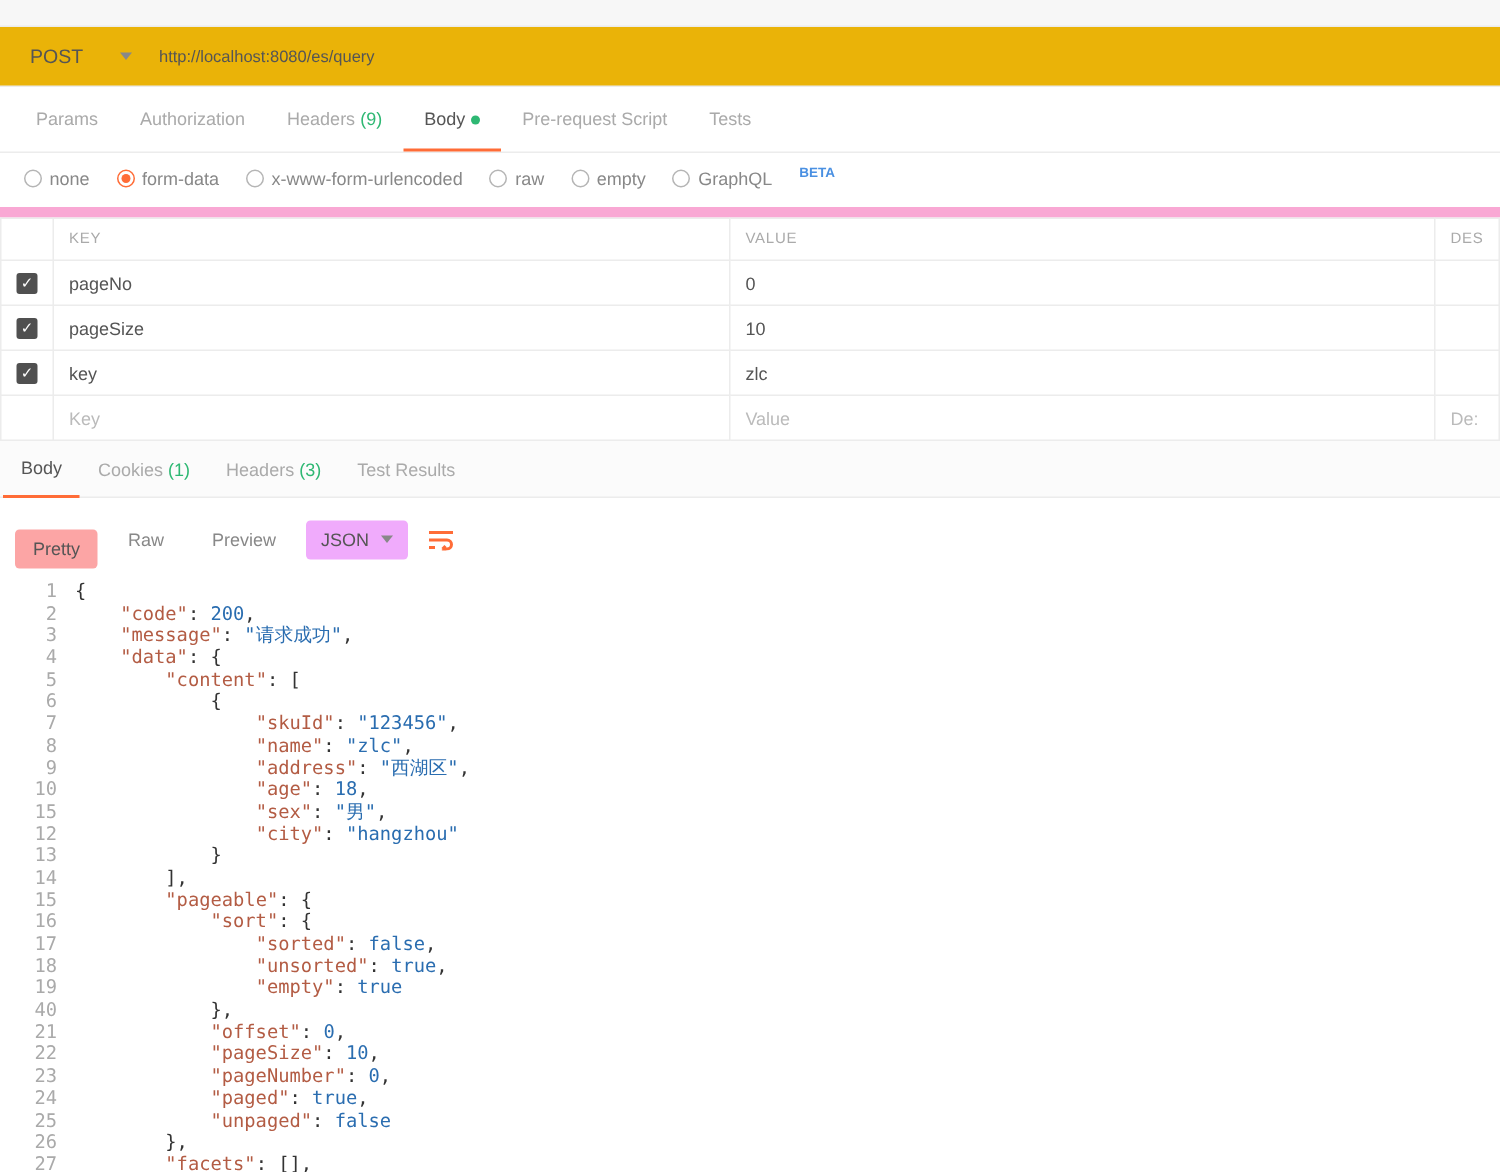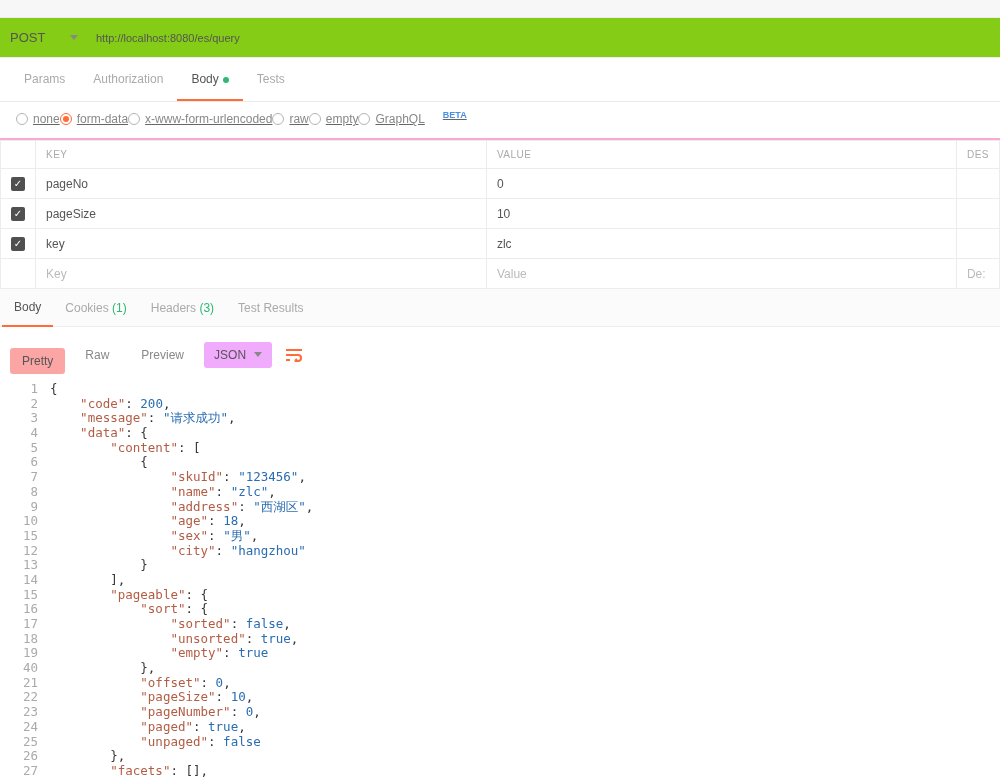--- a/index.html
+++ b/index.html
@@ -1,27 +1,27 @@
 <!DOCTYPE html>
 <html><head>
 <meta charset="utf-8">
 <style>
 * { box-sizing: border-box; margin: 0; padding: 0; }
 body { font-family: -apple-system, BlinkMacSystemFont, "Segoe UI", Helvetica, Arial, sans-serif; font-size: 12px; color: #666; background: #fff; width: 1000px; }
 .topbar { height: 18px; background: #f7f7f7; border-bottom: 1px solid #ececec; }
-.request-row { display: flex; align-items: center; background: #84cc16; height: 40px; padding: 0 0; border-bottom: 1px solid #ececec; }
+.request-row { display: flex; align-items: center; background: #eab308; height: 40px; padding: 0 10px; border-bottom: 1px solid #ececec; }
 .method-select { display: flex; align-items: center; justify-content: space-between; width: 88px; height: 28px; padding: 0 10px; color: #555; font-size: 13px; cursor: pointer; }
 .chevron { width: 0; height: 0; border-left: 4px solid transparent; border-right: 4px solid transparent; border-top: 5px solid #888; }
 .url-input { flex: 1; height: 28px; border: none; background: transparent; padding: 0 8px; font-size: 11px; color: #555; outline: none; }
 .req-tabs { display: flex; height: 44px; padding: 0 10px; gap: 0; border-bottom: 1px solid #ececec; }
 .req-tab { padding: 14px 14px 13px; font-size: 12px; color: #aaa; cursor: pointer; }
 .req-tab .count { color: #2eb873; }
 .req-tab.active { color: #555; border-bottom: 2px solid #ff6c37; }
 .active-dot { display: inline-block; width: 6px; height: 6px; border-radius: 50%; background: #2eb873; vertical-align: middle; margin-left: 4px; }
-.body-types { display: flex; align-items: center; padding: 10px 16px 12px; border-bottom: 2px solid #f9a8d4; text-decoration: underline; }
+.body-types { display: flex; align-items: center; padding: 10px 16px 12px; gap: 18px; border-bottom: 7px solid #f9a8d4; }
 .radio-item { display: flex; align-items: center; gap: 5px; cursor: pointer; color: #888; }
 .radio { width: 12px; height: 12px; border-radius: 50%; border: 1px solid #b5b5b5; display: inline-block; position: relative; }
 .radio.checked { border-color: #ff6c37; }
 .radio.checked::after { content: ""; width: 6px; height: 6px; background: #ff6c37; border-radius: 50%; position: absolute; top: 2px; left: 2px; }
 .beta { color: #4a90e2; font-size: 9px; font-weight: bold; margin-left: 13px; position: relative; top: -4px; }
 .kv-table { width: 100%; border-collapse: collapse; }
 .kv-table th { text-align: left; font-size: 10px; color: #aaa; font-weight: normal; letter-spacing: 0.5px; padding: 8px 10px; border: 1px solid #ececec; background: #fff; }
 .kv-table td { border: 1px solid #ececec; padding: 6px 10px; height: 30px; color: #555; }
 .kv-table .check-col { width: 34px; text-align: center; }
 .checkbox { width: 14px; height: 14px; background: #505050; border-radius: 2px; display: inline-flex; align-items: center; justify-content: center; color: #fff; font-size: 10px; }
@@ -57,23 +57,27 @@
   <div class="method-select">
     <span>POST</span>
     <span class="chevron"></span>
   </div>
   <input class="url-input" value="http://localhost:8080/es/query" style="">
 </div>
 
 <div class="req-tabs">
   <div class="req-tab">Params</div>
   <div class="req-tab">Authorization</div>
+  <div class="req-tab">
+    <span>Headers</span> <span class="count">(9)</span>
+  </div>
   <div class="req-tab active">
     <span>Body</span><span class="active-dot"></span>
   </div>
+  <div class="req-tab">Pre-request Script</div>
   <div class="req-tab">Tests</div>
 </div>
 
 <div class="body-types">
   <label class="radio-item">
       <span class="radio"></span>
       <span>none</span>
     </label>
   <label class="radio-item">
       <span class="radio checked"></span>

